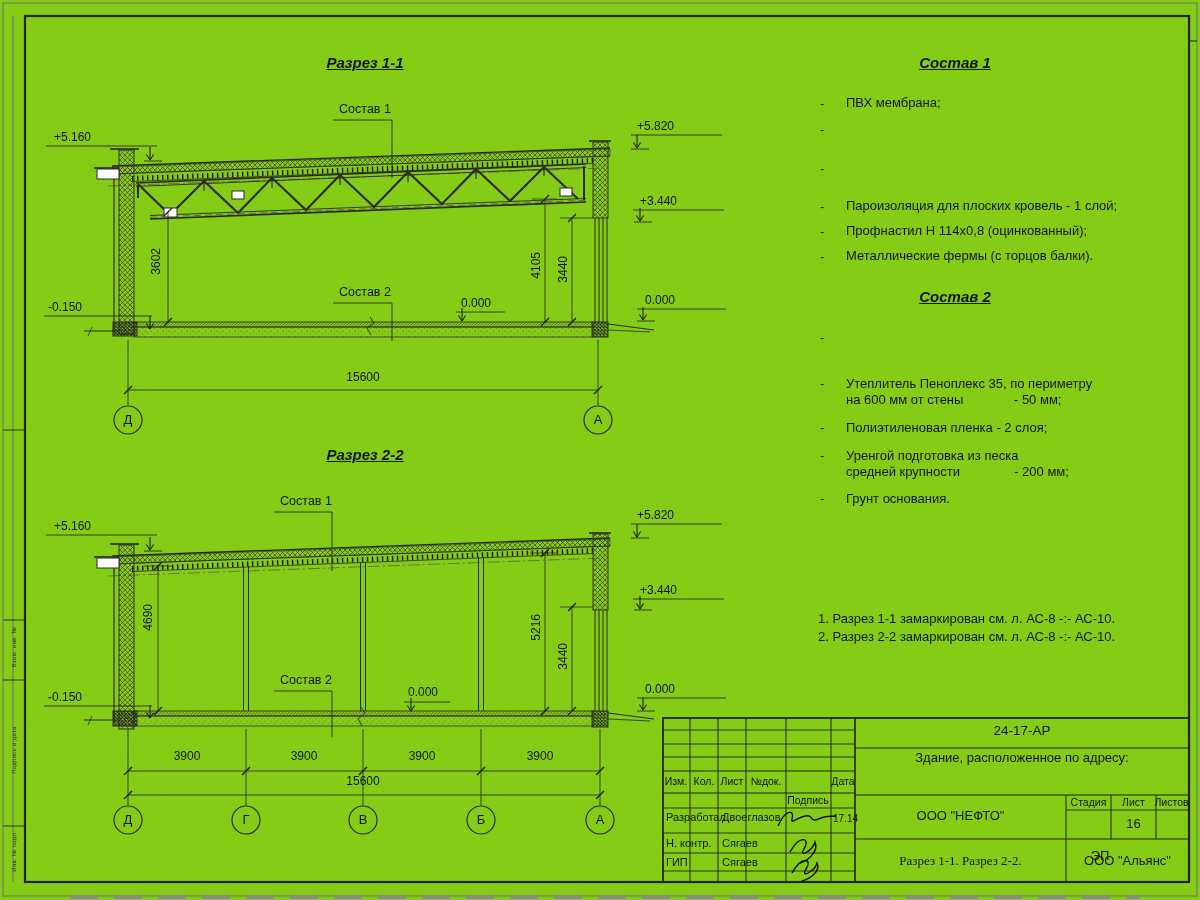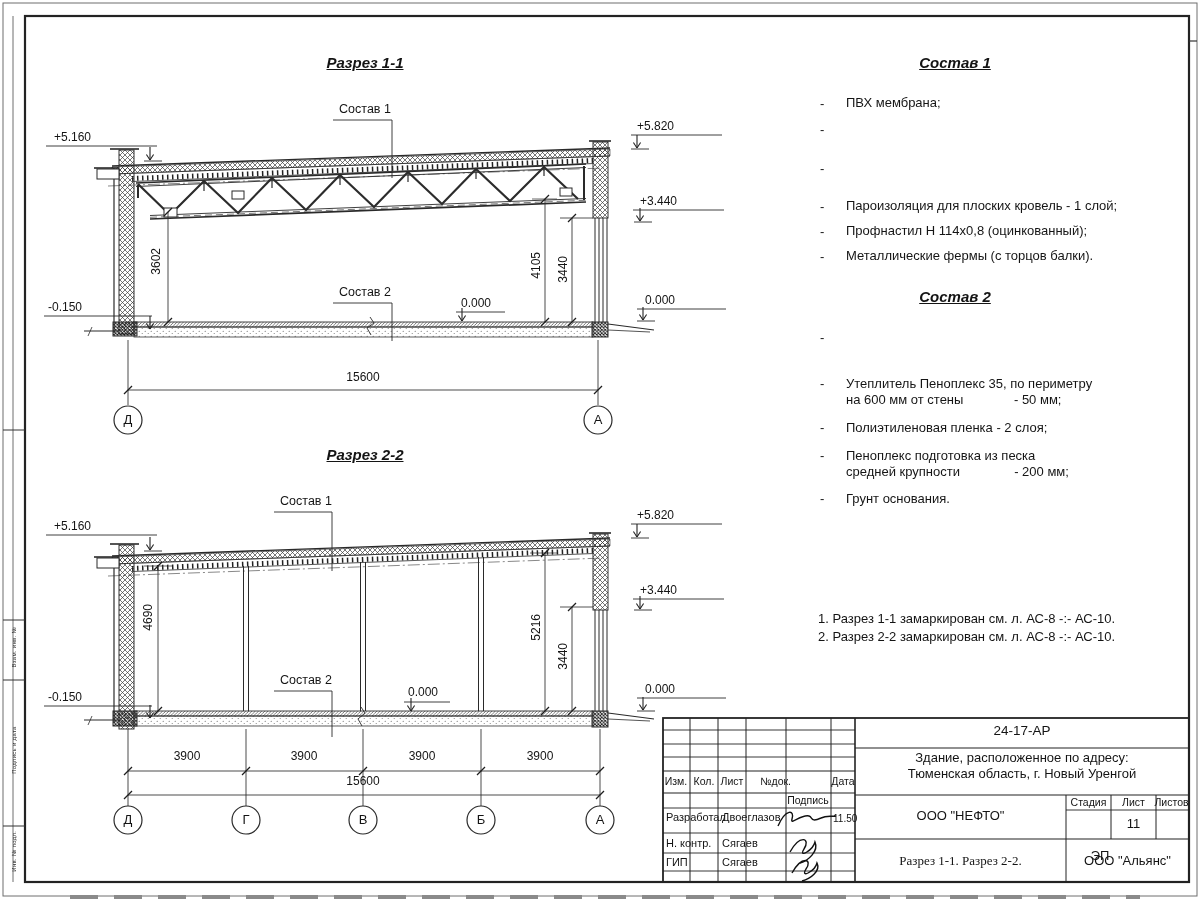--- a/index.html
+++ b/index.html
@@ -1,16 +1,16 @@
 <!DOCTYPE html>
 <html><head>
 <meta charset="utf-8">
 <style>
   html,body{margin:0;padding:0;background:#e8e8e8;}
-  .page{position:relative;width:1200px;height:900px;background:#ffffff;overflow:hidden;
+  .page{position:relative;width:1200px;height:900px;background:#84cc16;overflow:hidden;
         font-family:"Liberation Sans",sans-serif;color:#151515;}
   svg.art{position:absolute;left:0;top:0;}
   .lbl{position:absolute;white-space:pre;color:#141414;line-height:1.05;}
   .c{text-align:center;}
   .f10{font-size:10px;}
   .f105{font-size:10.5px;}
   .f11{font-size:11px;}
   .f12{font-size:12px;}
   .f125{font-size:12.5px;}
   .f13{font-size:13px;}
@@ -386,50 +386,49 @@
   <div class="item f13" style="top:376px;">
         <span class="dash">-</span>
         <div class="itxt"><div>Утеплитель Пеноплекс 35, по периметру</div><div>на 600 мм от стены              - 50 мм;</div></div>
       </div>
   <div class="item f13" style="top:420px;">
         <span class="dash">-</span>
         <div class="itxt"><div>Полиэтиленовая пленка - 2 слоя;</div></div>
       </div>
   <div class="item f13" style="top:448px;">
         <span class="dash">-</span>
-        <div class="itxt"><div>Пеноплекс подготовка из песка</div><div>средней крупности               - 200 мм;</div></div>
+        <div class="itxt"><div>Уренгой подготовка из песка</div><div>средней крупности               - 200 мм;</div></div>
       </div>
   <div class="item f13" style="top:491px;">
         <span class="dash">-</span>
         <div class="itxt"><div>Грунт основания.</div></div>
       </div>
 </div>
 
 <div class="lbl f13" style="left:818px;top:612px;">1. Разрез 1-1 замаркирован см. л. АС-8 -:- АС-10.</div>
 <div class="lbl f13" style="left:818px;top:630px;">2. Разрез 2-2 замаркирован см. л. АС-8 -:- АС-10.</div>
 
 <div class="lbl f135 c" style="left:855px;top:724px;width:334px;">24-17-АР</div>
 <div class="lbl f13 c" style="left:855px;top:751px;width:334px;">Здание, расположенное по адресу:</div>
-<div class="lbl f13 c" style="left:855px;top:767px;width:334px;">Тюменская область, г. Новый Уренгой</div>
 <div class="lbl f105 c" style="left:656px;top:776px;width:40px;">Изм.</div>
 <div class="lbl f105 c" style="left:684px;top:776px;width:40px;">Кол.</div>
 <div class="lbl f105 c" style="left:712px;top:776px;width:40px;">Лист</div>
-<div class="lbl f105 c" style="left:741px;top:776px;width:50px;text-align:right;">№док.</div>
+<div class="lbl f105 c" style="left:741px;top:776px;width:50px;">№док.</div>
 <div class="lbl f105 c" style="left:783px;top:788px;width:50px;margin-top:7px;">Подпись</div>
 <div class="lbl f105 c" style="left:823px;top:776px;width:40px;">Дата</div>
 <div class="lbl f11" style="left:666px;top:812px;">Разработал</div>
 <div class="lbl f11" style="left:722px;top:812px;">Двоеглазов</div>
-<div class="lbl f10" style="left:833px;top:814px;">11.50</div>
+<div class="lbl f10" style="left:833px;top:814px;">17.14</div>
 <div class="lbl f11" style="left:666px;top:838px;">Н. контр.</div>
 <div class="lbl f11" style="left:722px;top:838px;">Сягаев</div>
 <div class="lbl f11" style="left:666px;top:857px;">ГИП</div>
 <div class="lbl f11" style="left:722px;top:857px;">Сягаев</div>
 <div class="lbl f13 c" style="left:855px;top:809px;width:211px;">ООО "НЕФТО"</div>
 <div class="lbl f105 c" style="left:1066px;top:797px;width:45px;">Стадия</div>
 <div class="lbl f105 c" style="left:1111px;top:797px;width:45px;">Лист</div>
 <div class="lbl f105 c" style="left:1153px;top:797px;width:37px;">Листов</div>
 <div class="lbl f13 c" style="left:1066px;top:849px;width:68px;">ЭП</div>
-<div class="lbl f13 c" style="left:1111px;top:817px;width:45px;">11</div>
+<div class="lbl f13 c" style="left:1111px;top:817px;width:45px;">16</div>
 <div class="lbl f13 c" style="left:1153px;top:817px;width:37px;"></div>
 <div class="lbl f13 c" style="left:855px;top:854px;width:211px;font-family:Liberation Serif, serif;">Разрез 1-1. Разрез 2-2.</div>
 <div class="lbl f13 c" style="left:1066px;top:854px;width:123px;">ООО "Альянс"</div>
 
 </div>
 
 </body></html>

